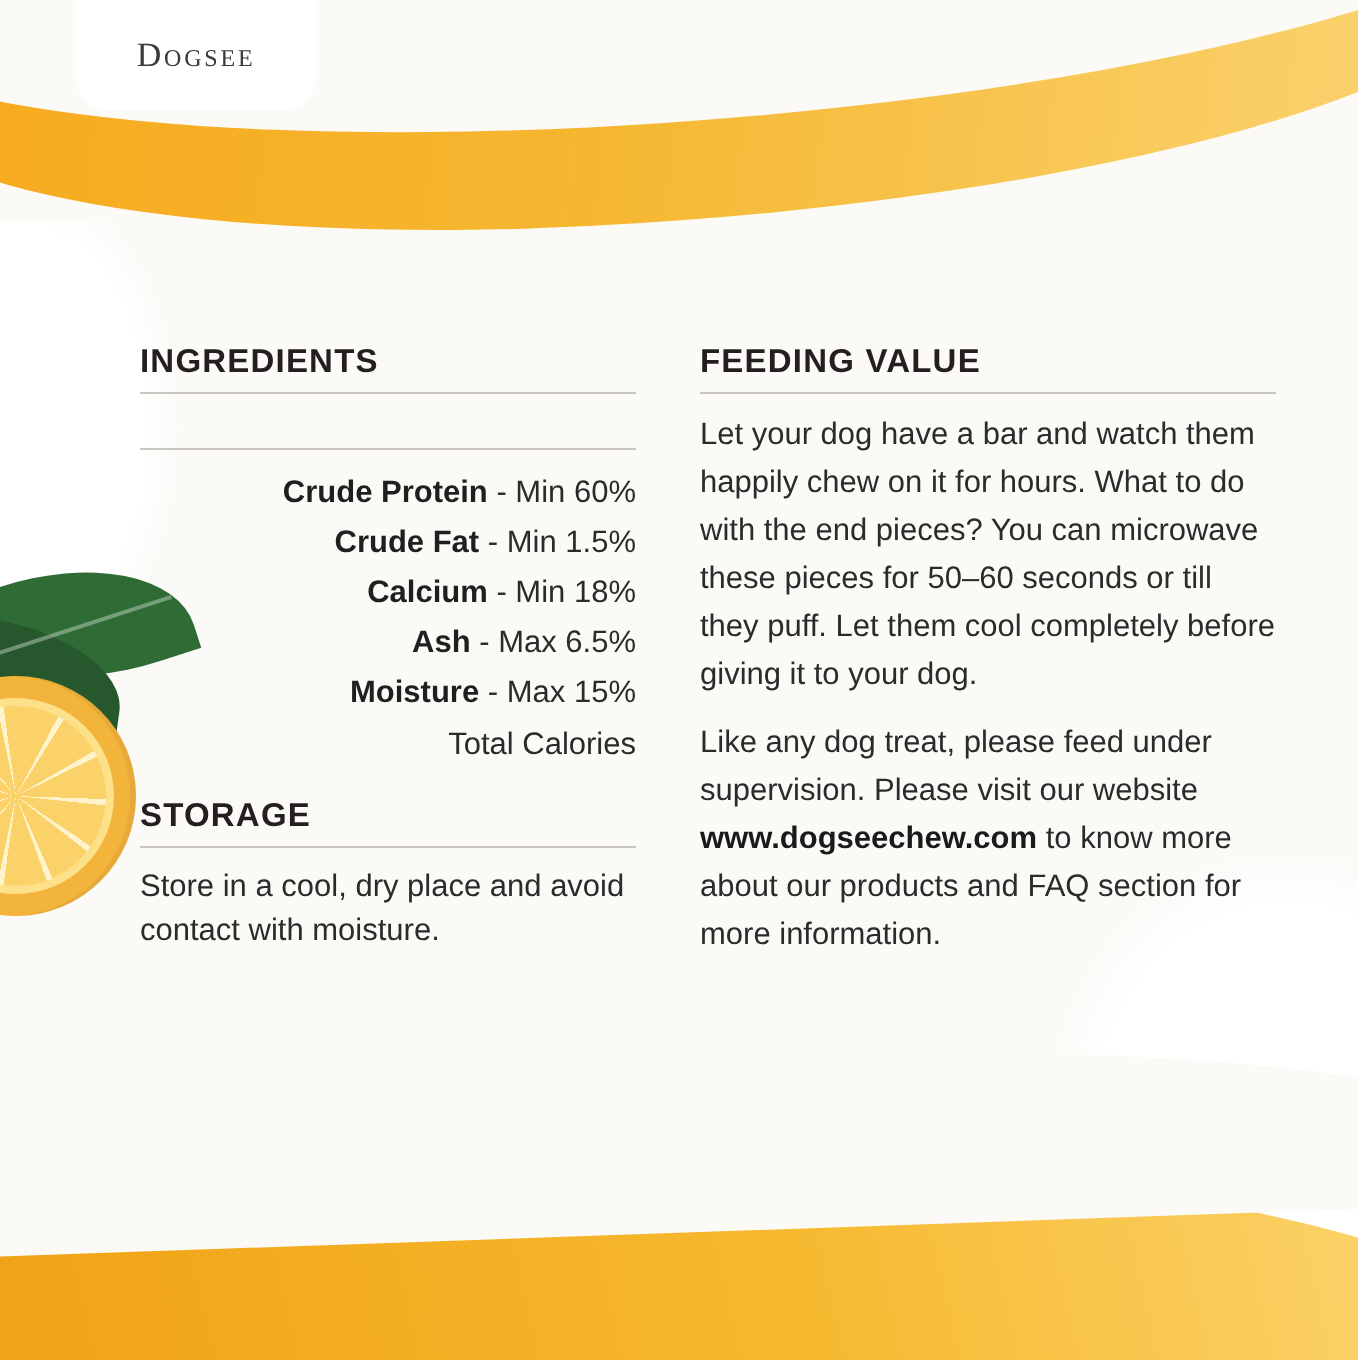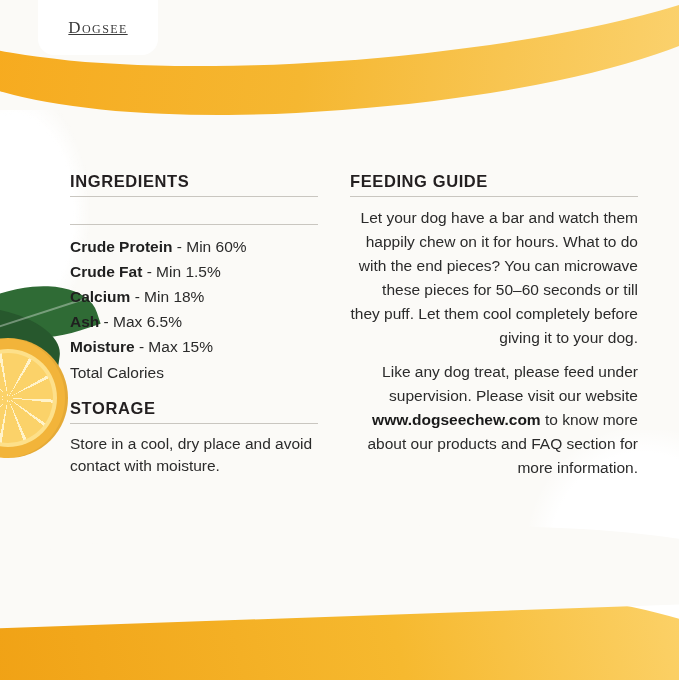--- a/index.html
+++ b/index.html
@@ -180,21 +180,20 @@
     display: flex;
     align-items: center;
     justify-content: center;
   }
   .logo-text {
     font-family: "Liberation Serif", serif;
     font-size: 17px;
     letter-spacing: 1.4px;
     color: #3a3a3a;
     font-variant: small-caps;
-    text-decoration: underline;
   }
 
   
   .headline {
     position: absolute;
     top: 62px;
     left: 30px;
     width: 630px;
     text-align: center;
     font-family: "Liberation Serif", serif;
@@ -243,36 +242,36 @@
 
   .analysis {
     margin: 0;
     padding: 0;
     list-style: none;
   }
   .analysis li {
     font-size: 15.5px;
     line-height: 1.62;
     color: #2b2b2b;
+    text-align: right;
   }
   .analysis li .nutrient {
     font-weight: bold;
     color: #1f1f1f;
   }
 
   .block-gap { height: 18px; }
   .block-gap-sm { height: 14px; }
 
   .feed-para {
     font-family: "Liberation Sans", sans-serif;
     font-size: 15.5px;
     line-height: 1.55;
     color: #2b2b2b;
     margin: 0 0 10px 0;
-    text-align: right;
   }
   .feed-para b { font-weight: bold; color: #1a1a1a; }
 </style>
 </head>
 <body>
 
 <div class="page">
 
   <div class="swoosh-top"></div>
   <div class="swoosh-top-inner"></div>
@@ -346,21 +345,21 @@
       <div>
         <div class="sec-title">STORAGE</div>
         <div class="rule short"></div>
         <p class="body-text">Store in a cool, dry place and avoid contact with moisture.</p>
       </div>
 
     </div>
 
     <div class="col-right">
       <div>
-        <div class="sec-title">FEEDING GUIDE</div>
+        <div class="sec-title">FEEDING VALUE</div>
         <div class="rule short"></div>
         <p class="feed-para">Let your dog have a bar and watch them happily chew on it for hours. What to do with the end pieces? You can microwave these pieces for 50–60 seconds or till they puff. Let them cool completely before giving it to your dog.</p>
         <p class="feed-para">
           <span>Like any dog treat, please feed under supervision. Please visit our website </span><b>www.dogseechew.com</b><span> to know more about our products and FAQ section for more information.</span>
         </p>
       </div>
     </div>
 
   </div>
 </div>

